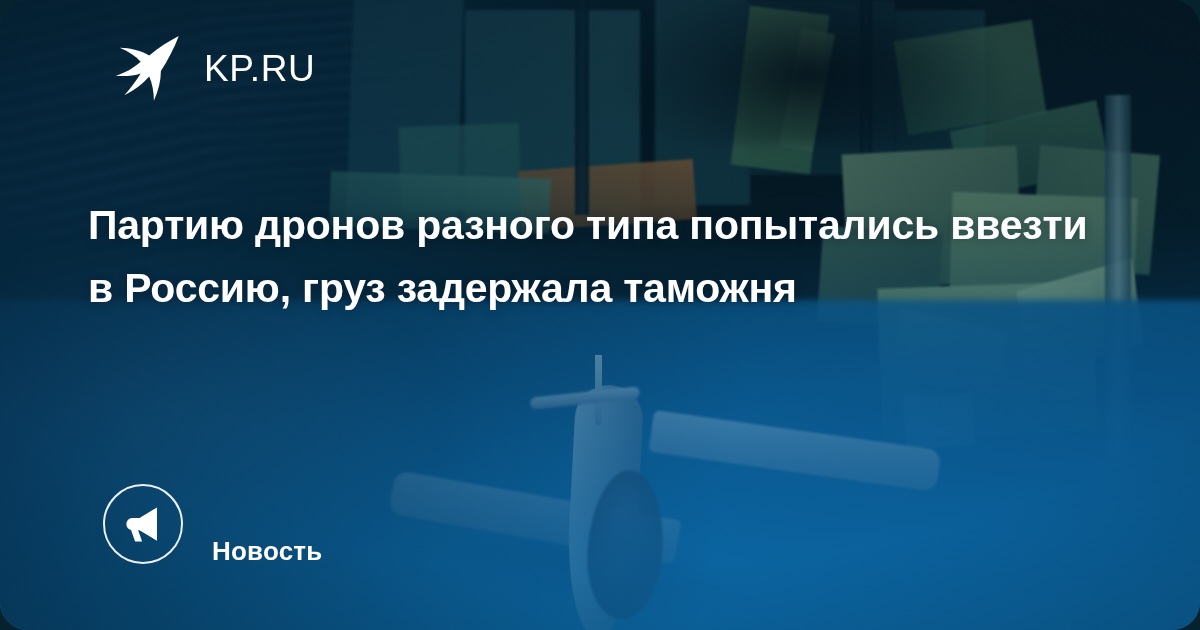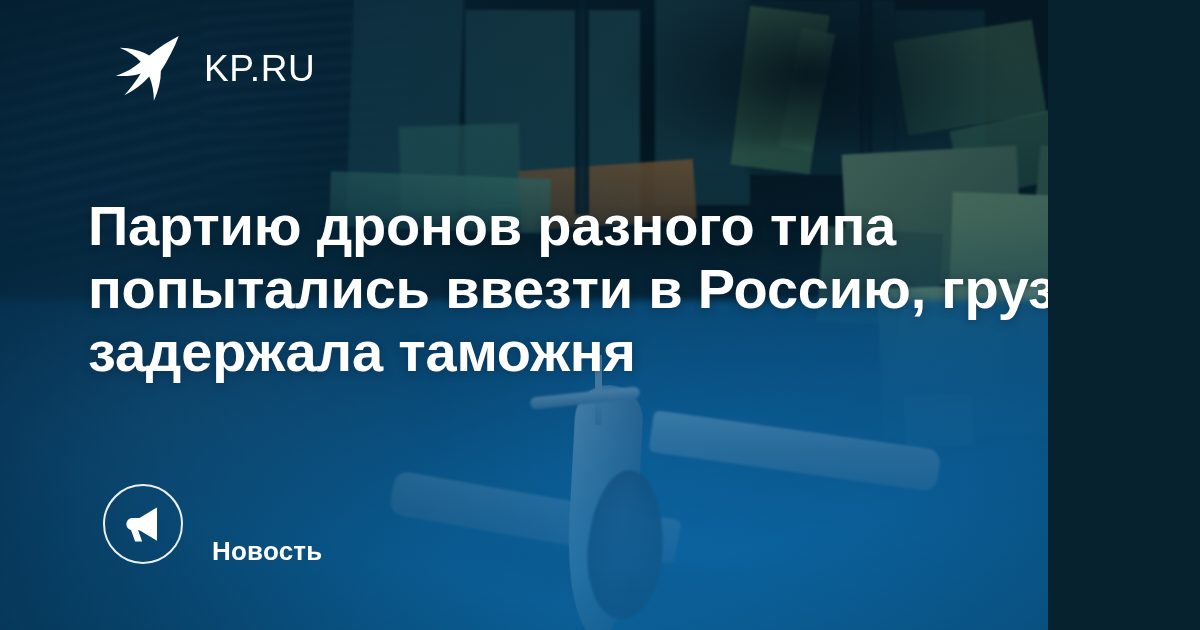--- a/index.html
+++ b/index.html
@@ -6,22 +6,23 @@
   * { margin:0; padding:0; box-sizing:border-box; }
   html, body {
     width:1200px; height:630px;
     overflow:hidden;
     background:#06222e;
     font-family:"Liberation Sans", sans-serif;
   }
 
   .card {
     position:relative;
-    width:1048px; height:630px;
+    width:1200px; height:630px;
     overflow:hidden;
+    border-radius:28px;
   }
 
   
   .photo { position:absolute; inset:0; overflow:hidden; background:#0b2b33; }
 
   
   .photo-base {
     position:absolute; inset:0;
     background:
       radial-gradient(120% 80% at 62% 18%, rgba(0,0,0,0.88) 0%, rgba(0,0,0,0.25) 45%, rgba(0,0,0,0) 70%),
@@ -176,21 +177,21 @@
     font-size:37px;
     font-weight:400;
     letter-spacing:0.6px;
     line-height:1;
   }
 
   .headline {
     position:absolute; left:88px; top:194px;
     width:1000px;
     color:#ffffff;
-    font-size:56px;
+    font-size:41px;
     font-weight:700;
     line-height:63px;
     letter-spacing:-0.2px;
     text-shadow:0 1px 10px rgba(0,20,40,.35);
   }
 
   .badge-row {
     position:absolute; left:103px; top:484px;
     display:flex; align-items:flex-end; gap:29px;
   }

